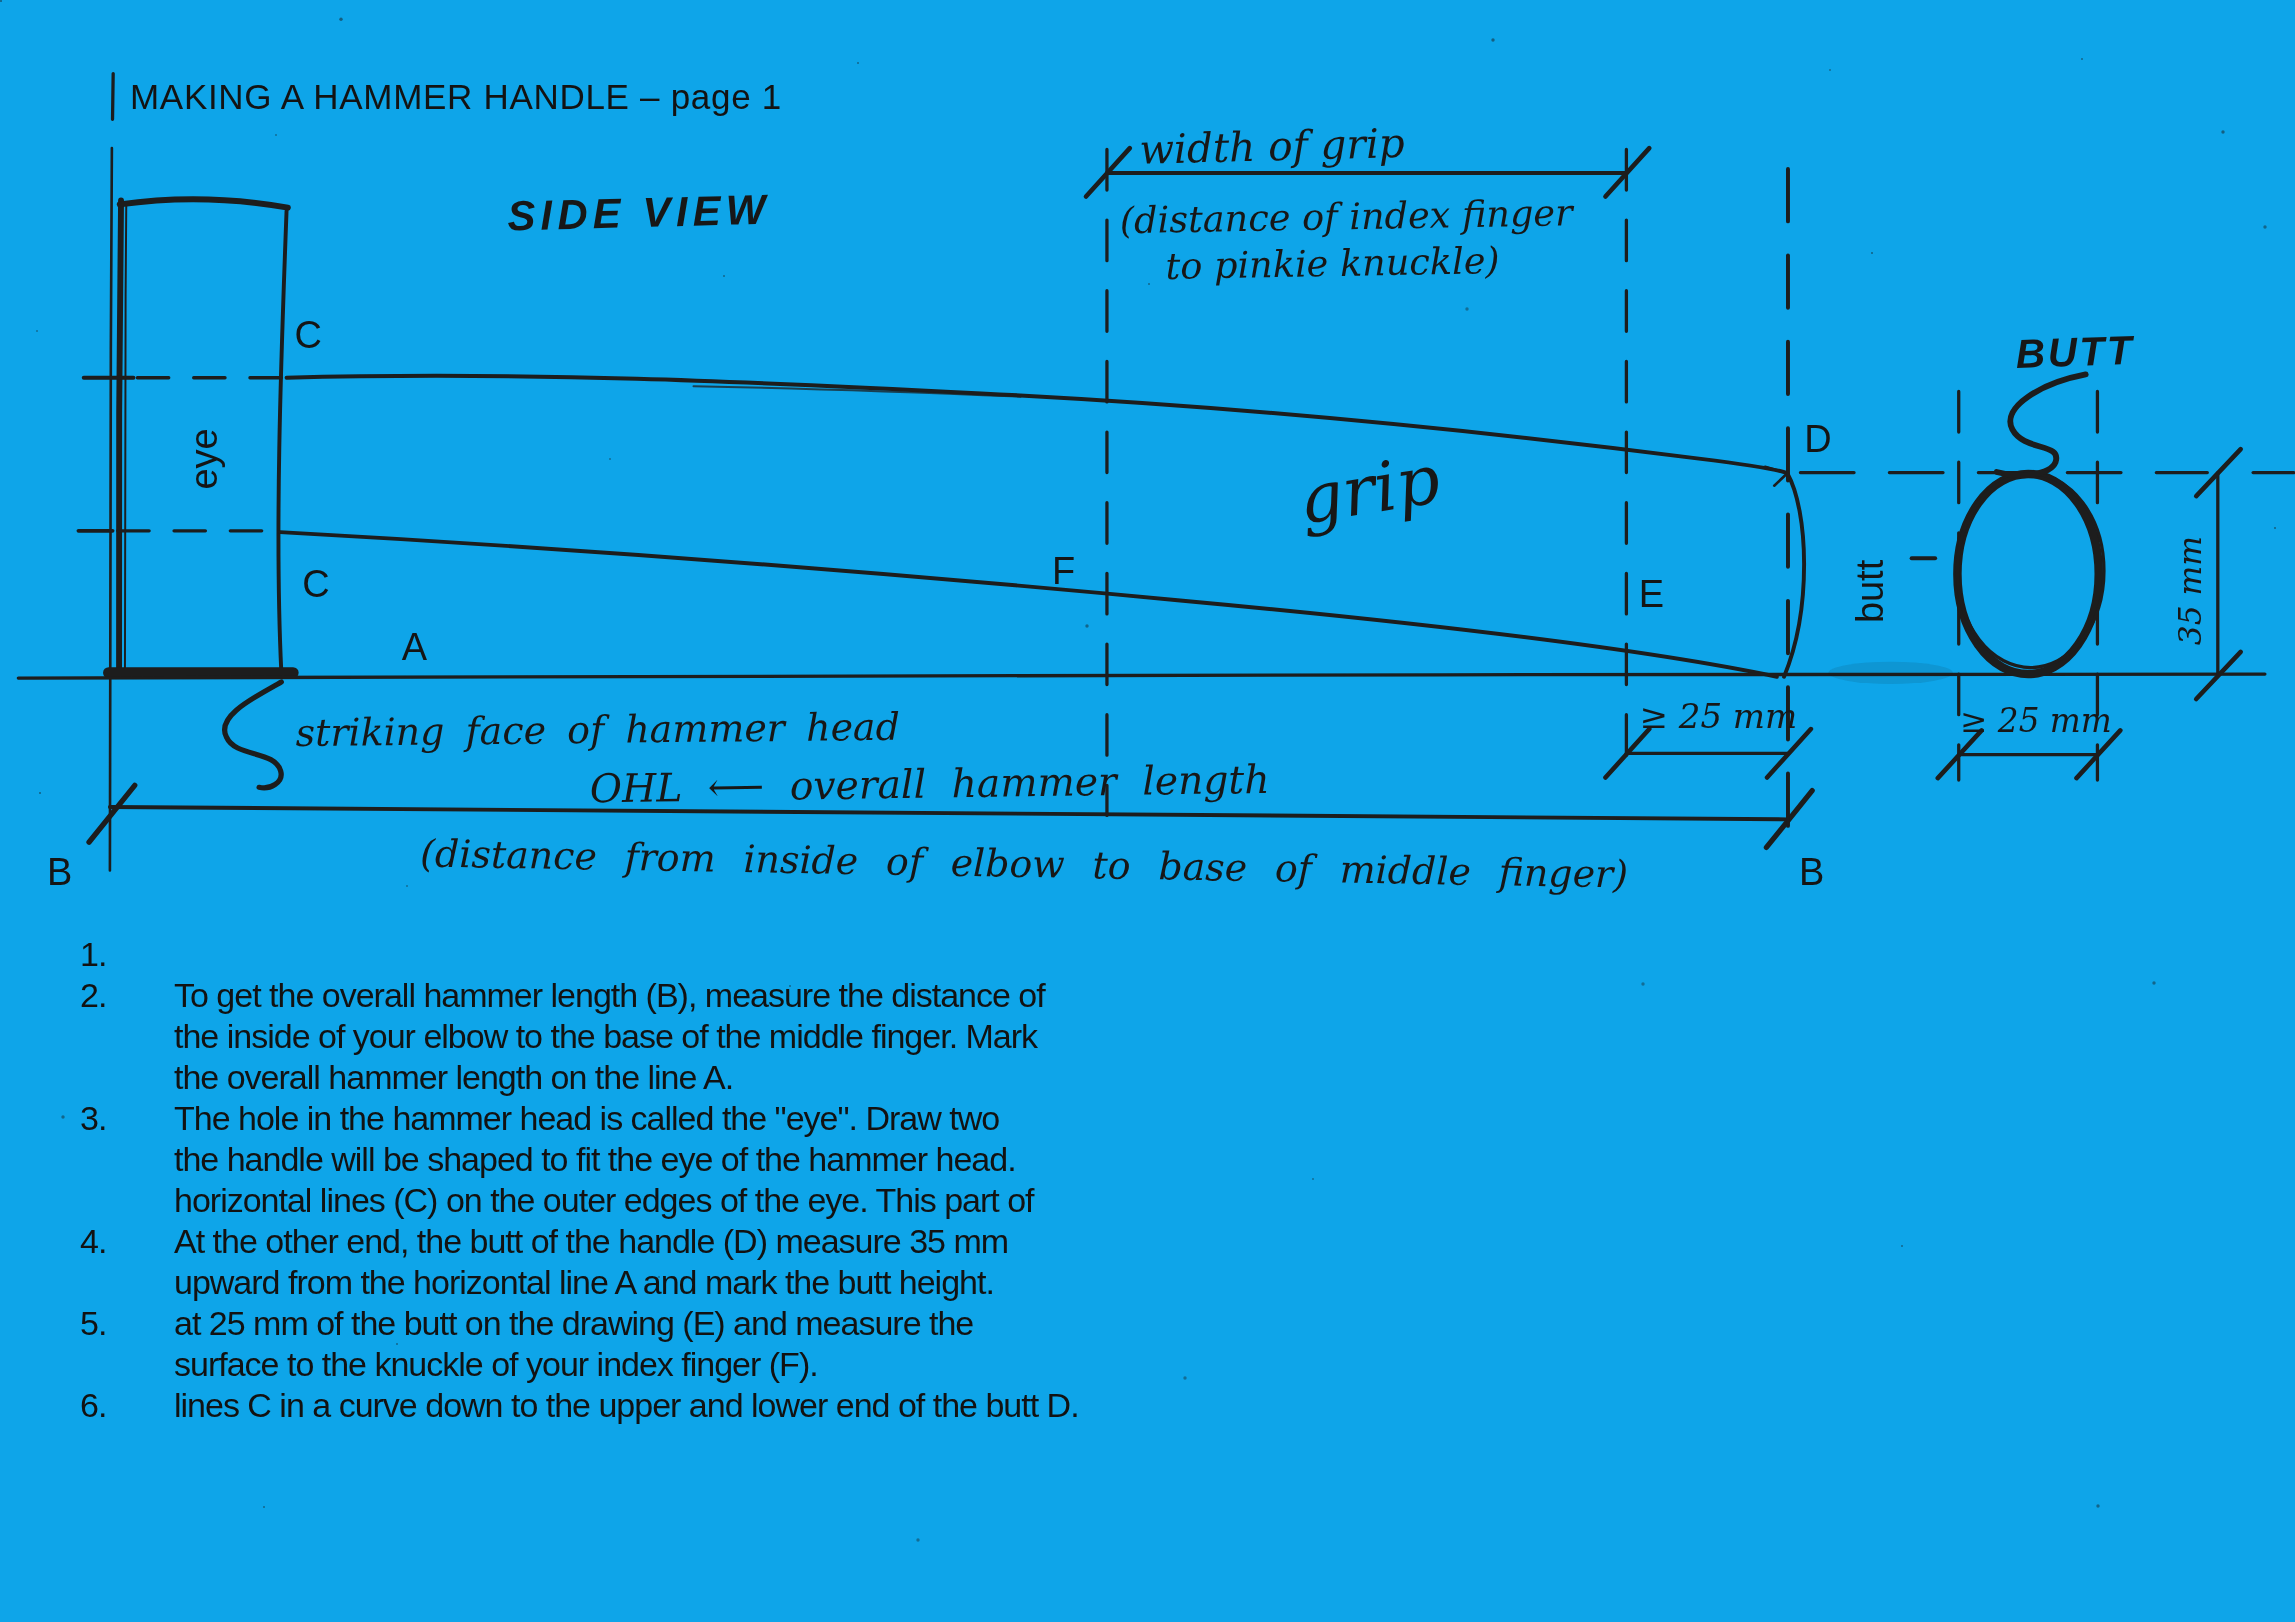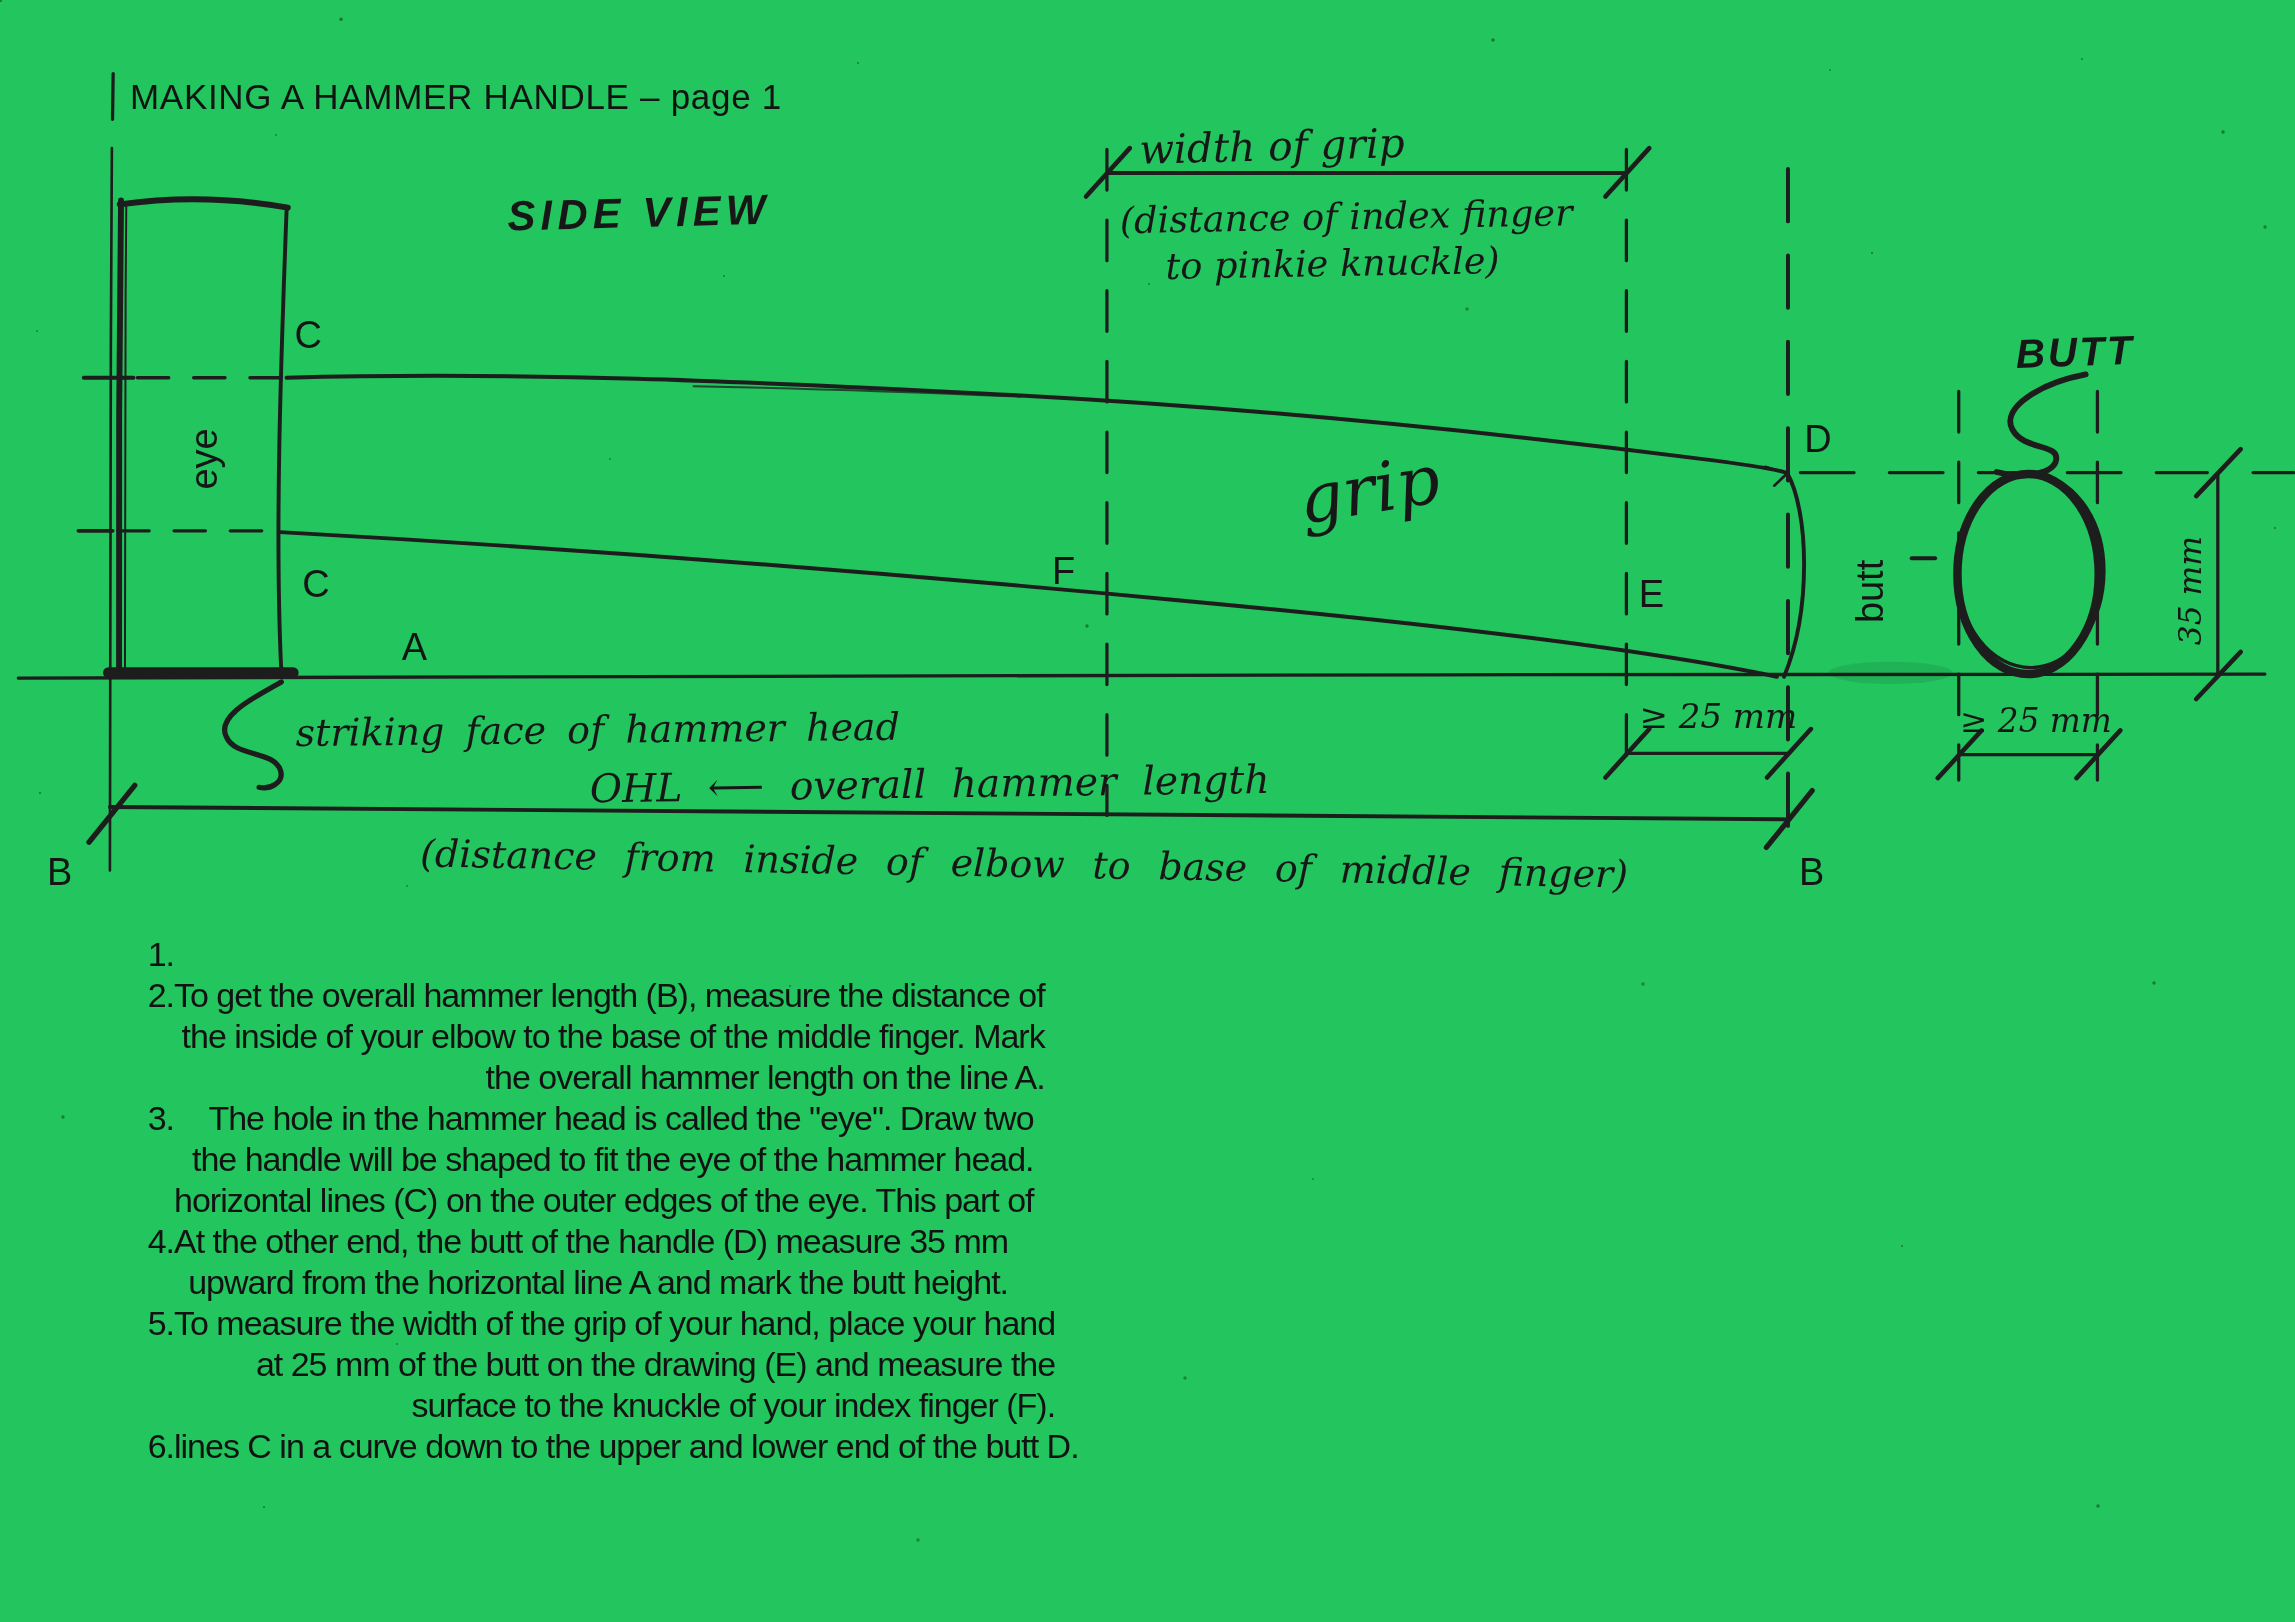--- a/index.html
+++ b/index.html
@@ -1,17 +1,17 @@
 <!DOCTYPE html>
 <html style="font-size:10.5px"><head>
 <meta charset="utf-8">
 <style>
   html,body{margin:0;padding:0;background:#ffffff;}
-  #canvas{position:relative;width:2295px;height:1623px;background:#22c55e;overflow:hidden;
-          font-family:"Liberation Sans",sans-serif;color:#161616;text-align:right;}
+  #canvas{position:relative;width:2295px;height:1623px;background:#0ea5e9;overflow:hidden;
+          font-family:"Liberation Sans",sans-serif;color:#161616;}
   svg{position:absolute;left:0;top:0;}
   .ink{stroke:#1d1d1d;fill:none;stroke-linecap:round;stroke-linejoin:round;}
   .lbl{font-family:"Liberation Sans",sans-serif;fill:#151515;font-size:58px;}
   .hw{font-family:"DejaVu Serif","DejaVu Sans",serif;font-style:italic;fill:#171717;}
   .hwcap{font-family:"Liberation Sans","DejaVu Sans",sans-serif;font-style:italic;font-weight:bold;fill:#171717;}
   #page-title{position:absolute;left:130px;top:77px;font-size:35px;letter-spacing:0.7px;color:#131313;white-space:nowrap;}
   #instructions{position:absolute;left:80px;top:934px;font-size:34px;line-height:41px;letter-spacing:-1px;color:#121212;}
   .item{display:flex;align-items:flex-start;}
   .num{width:94px;flex:none;}
   .ln{display:block;white-space:nowrap;}
@@ -172,21 +172,20 @@
       <div class="num">4.</div>
       <div>
         <span class="ln">At the other end, the butt of the handle (D) measure 35 mm</span>
         <span class="ln">upward from the horizontal line A and mark the butt height.</span>
       </div>
     </div>
 
     <div class="item">
       <div class="num">5.</div>
       <div>
-        <span class="ln">To measure the width of the grip of your hand, place your hand</span>
         <span class="ln">at 25 mm of the butt on the drawing (E) and measure the</span>
         <span class="ln">surface to the knuckle of your index finger (F).</span>
       </div>
     </div>
 
     <div class="item">
       <div class="num">6.</div>
       <div>
         <span class="ln">lines C in a curve down to the upper and lower end of the butt D.</span>
       </div>

